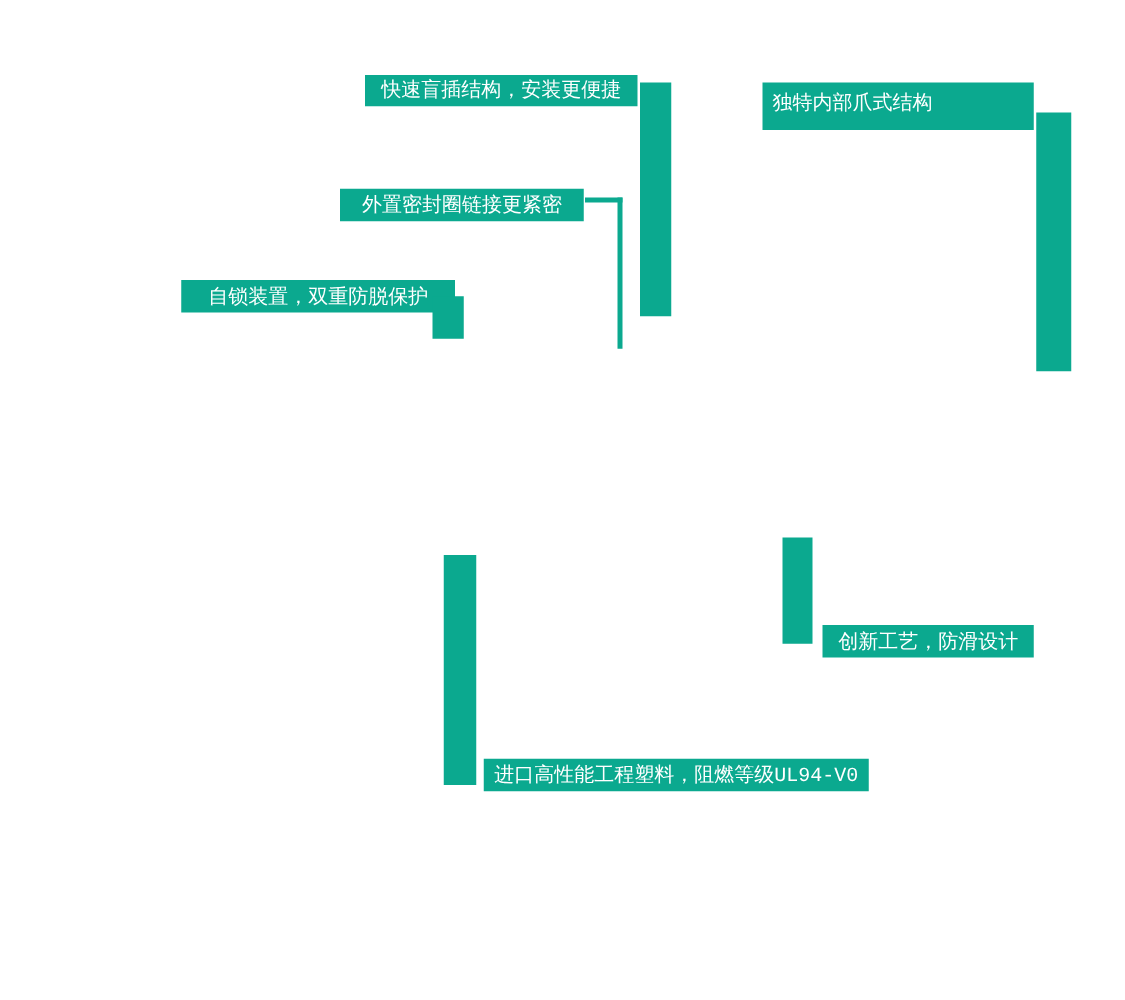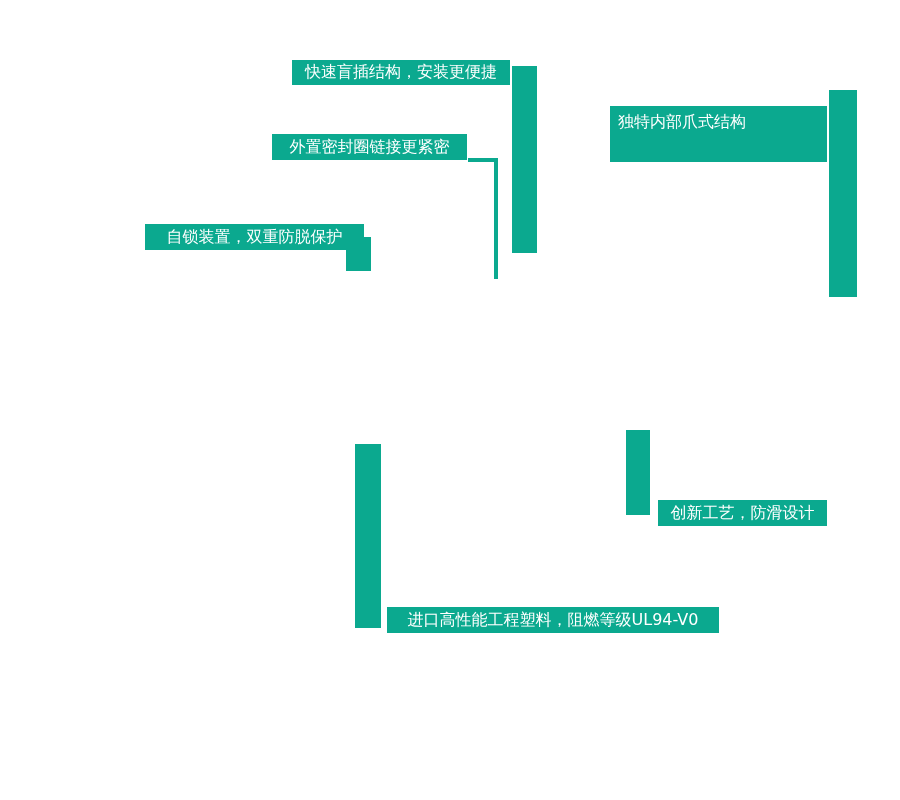--- a/index.html
+++ b/index.html
@@ -40,32 +40,32 @@
   }
   .line {
     position: absolute;
     background: var(--accent, #0BA98F);
   }
 
   
   #label-blind-plug   { left: 292px; top: 60px;  width: 218px; height: 25px; }
   #bar-top-mid        { left: 512px; top: 66px;  width: 25px;  height: 187px; }
 
-  #label-seal-ring    { left: 272px; top: 134px; width: 195px; height: 26px; }
+  #label-seal-ring    { left: 272px; top: 151px; width: 195px; height: 26px; }
   #elbow-h            { left: 468px; top: 158px; width: 30px;  height: 4px; }
   #elbow-v            { left: 494px; top: 158px; width: 4px;   height: 121px; }
 
   #label-self-lock    { left: 145px; top: 224px; width: 219px; height: 26px; }
   #rect-self-lock     { left: 346px; top: 237px; width: 25px;  height: 34px; }
 
-  #label-claw         { left: 610px; top: 66px;  width: 217px; height: 56px; margin-top: 40px; }
+  #label-claw         { left: 610px; top: 66px;  width: 217px; height: 38px; }
   #bar-right          { left: 829px; top: 90px;  width: 28px;  height: 207px; }
 
   #bar-bottom-left    { left: 355px; top: 444px; width: 26px;  height: 184px; }
-  #label-material     { left: 387px; top: 607px; width: 332px; height: 26px; }
+  #label-material     { left: 387px; top: 607px; width: 308px; height: 26px; font-family: Liberation Mono, monospace; }
 
   #bar-bottom-right   { left: 626px; top: 430px; width: 24px;  height: 85px; }
   #label-anti-slip    { left: 658px; top: 500px; width: 169px; height: 26px; }
 </style>
 </head>
 <body>
 
 <div id="canvas">
 
   <div id="label-blind-plug" class="callout-label single-line">快速盲插结构，安装更便捷</div>

